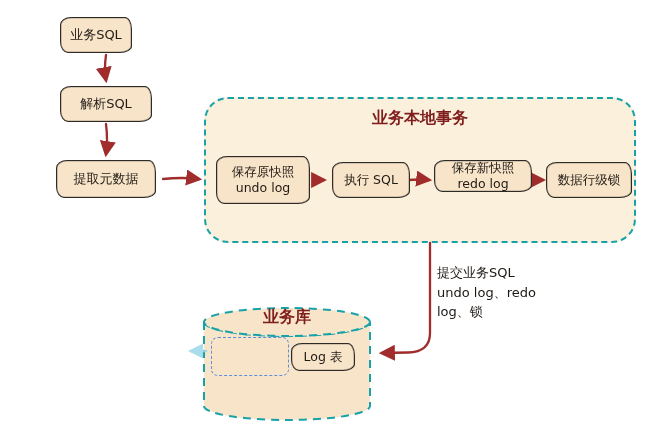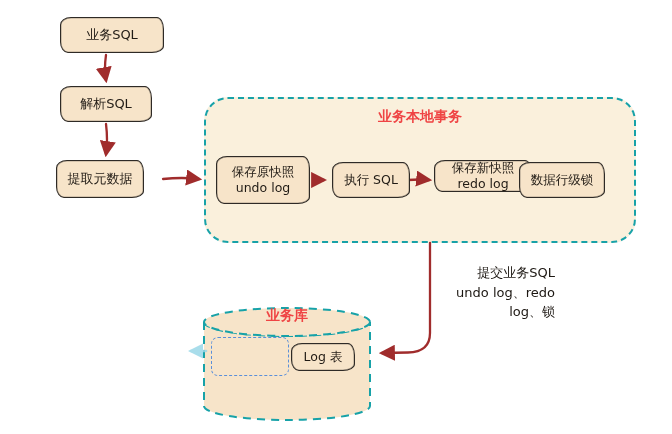--- a/index.html
+++ b/index.html
@@ -23,25 +23,25 @@
     border:1.8px solid var(--shape-border,#2e2a26);
     border-radius:11px 7px 12px 8px / 8px 12px 7px 11px;
     box-shadow: inset 0 0 0 0.6px rgba(46,42,38,.35);
     color:#211b15; font-size:13px; line-height:1.25;
     text-align:center; white-space:pre-line;
   }
   .node.small { font-size:12.5px; }
 
   .title {
     position:absolute; z-index:3; text-align:center;
-    font-weight:bold; font-size:14px; color:#ef4444;
+    font-weight:bold; font-size:16px; color:#7f1d1d;
   }
 
   .note {
-    position:absolute; z-index:3; text-align:right;
+    position:absolute; z-index:3; text-align:left;
     font-size:13px; color:#1c1712; line-height:1.5;
     white-space:pre-line;
   }
 
   .selection {
     position:absolute; z-index:3;
     border:1.6px dashed var(--selection-blue,#5b8fd9);
     border-radius:7px; background:transparent;
   }
 
@@ -75,44 +75,44 @@
     <path class="arrow" d="M106,124 Q108,140 106,154" marker-end="url(#m-red)"></path>
     <path class="arrow" d="M163,179 Q182,177 199,179" marker-end="url(#m-red)"></path>
     <path class="arrow" d="M316,180 L324,180" marker-end="url(#m-red)"></path>
     <path class="arrow" d="M408,180 Q420,179 429,180" marker-end="url(#m-red)"></path>
     <path class="arrow" d="M534,180 L543,180" marker-end="url(#m-red)"></path>
     <path class="arrow" d="M430,243 L430,333 Q430,352 408,352.5 L382,353" marker-end="url(#m-red)"></path>
 
     <path class="hint" d="M206,351 L191,351" marker-end="url(#m-blue)"></path>
   </svg>
 
-  <div class="node" style="left:60px;top:17px;width:104px;height:36px">
+  <div class="node" style="left:60px;top:17px;width:72px;height:36px">
     <span>业务SQL</span>
   </div>
   <div class="node" style="left:60px;top:86px;width:92px;height:36px">
     <span>解析SQL</span>
   </div>
-  <div class="node" style="left:56px;top:160px;width:88px;height:38px">
+  <div class="node" style="left:56px;top:160px;width:100px;height:38px">
     <span>提取元数据</span>
   </div>
 
   <div class="title" style="left:204px;top:108px;width:432px">业务本地事务</div>
 
   <div class="node small" style="left:216px;top:156px;width:94px;height:48px">
     <span>保存原快照
 undo log</span>
   </div>
   <div class="node small" style="left:332px;top:162px;width:78px;height:36px">
     <span>执行 SQL</span>
   </div>
   <div class="node small" style="left:434px;top:160px;width:98px;height:32px">
     <span>保存新快照
 redo log</span>
   </div>
-  <div class="node small" style="left:519px;top:162px;width:86px;height:36px">
+  <div class="node small" style="left:546px;top:162px;width:86px;height:36px">
     <span>数据行级锁</span>
   </div>
 
   <div class="note" style="left:437px;top:263px;width:118px">提交业务SQL
 undo log、redo
 log、锁</div>
 
   <div class="title" style="left:204px;top:307px;width:166px">业务库</div>
 
   <div class="selection" style="left:211px;top:337px;width:78px;height:39px"></div>

